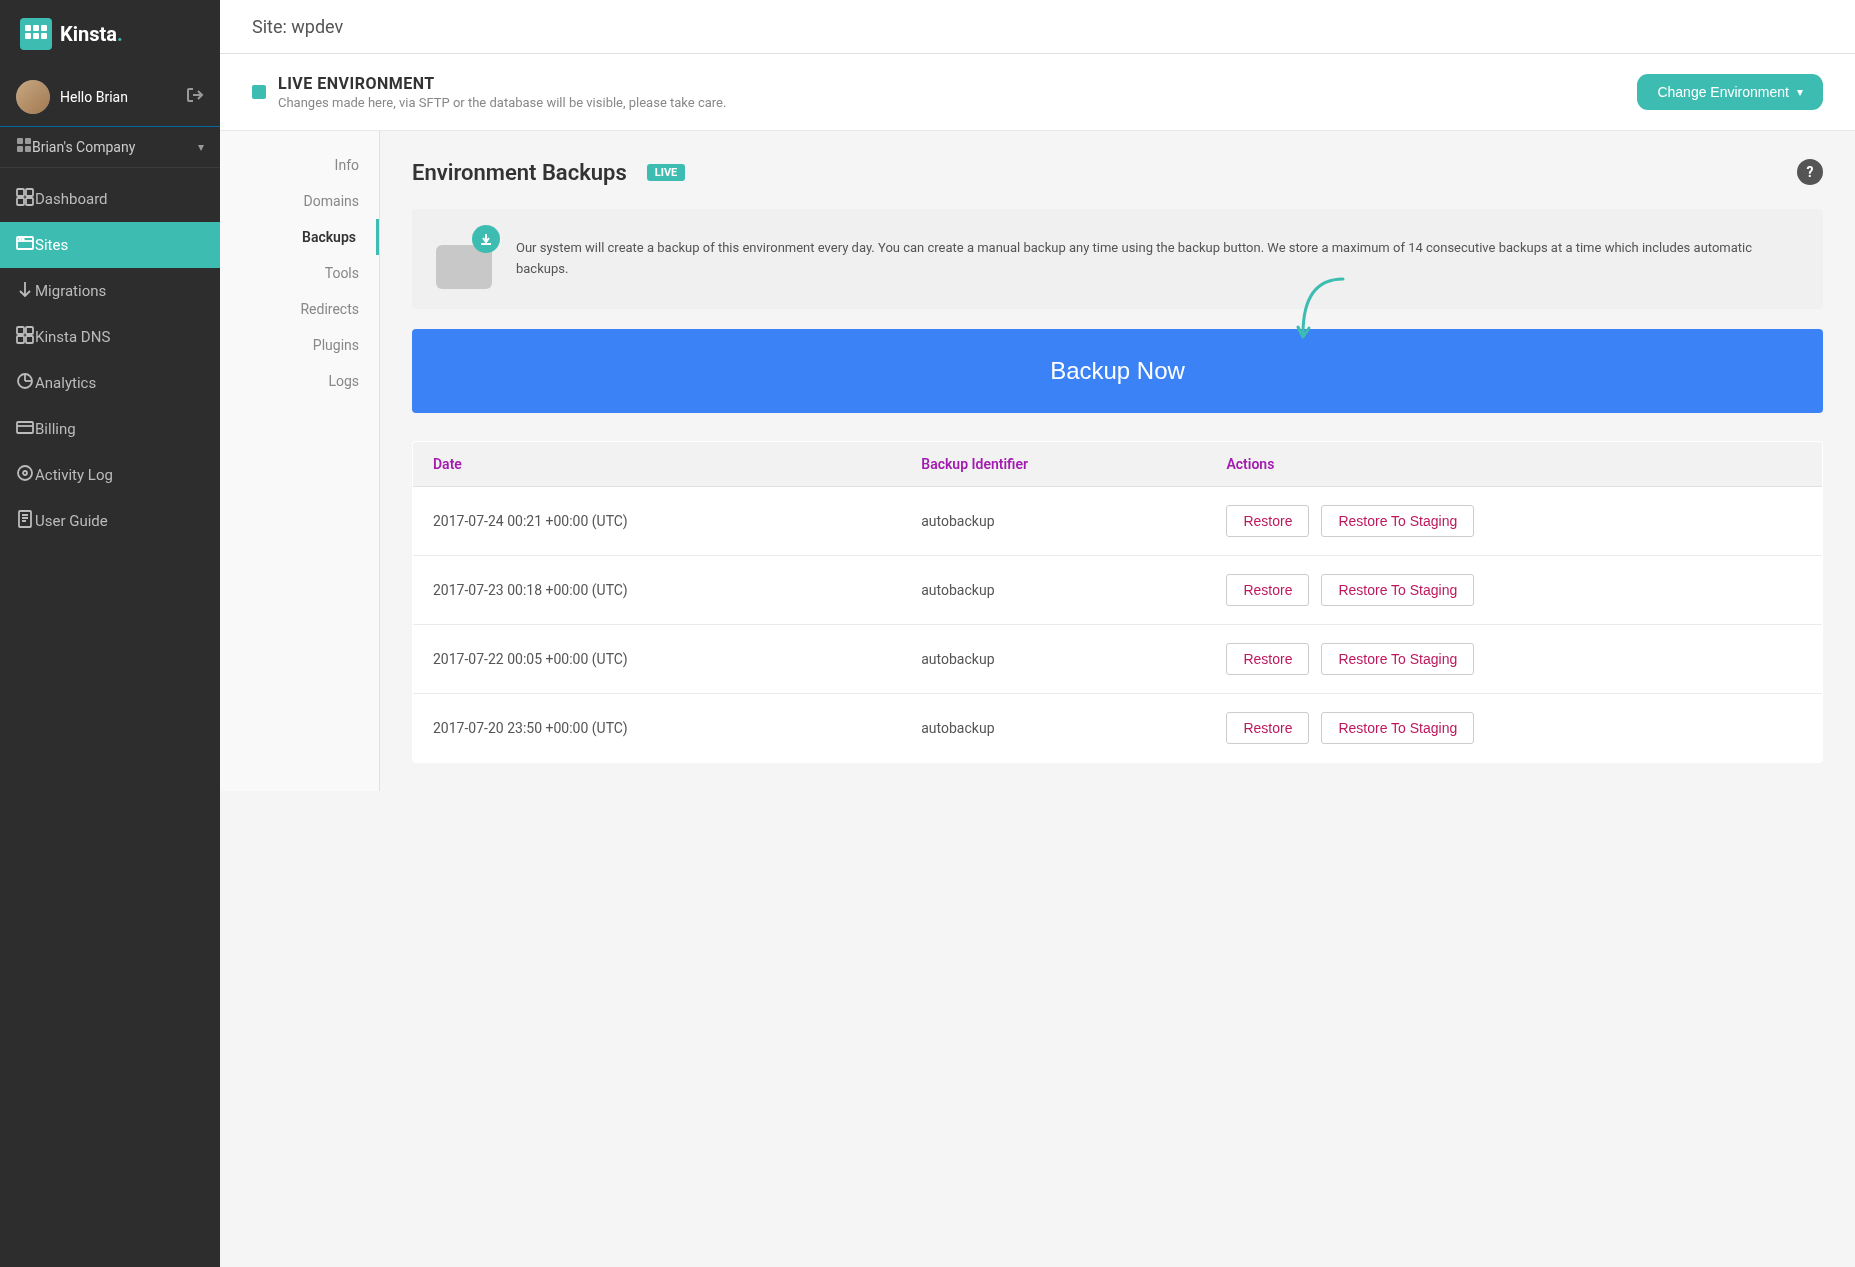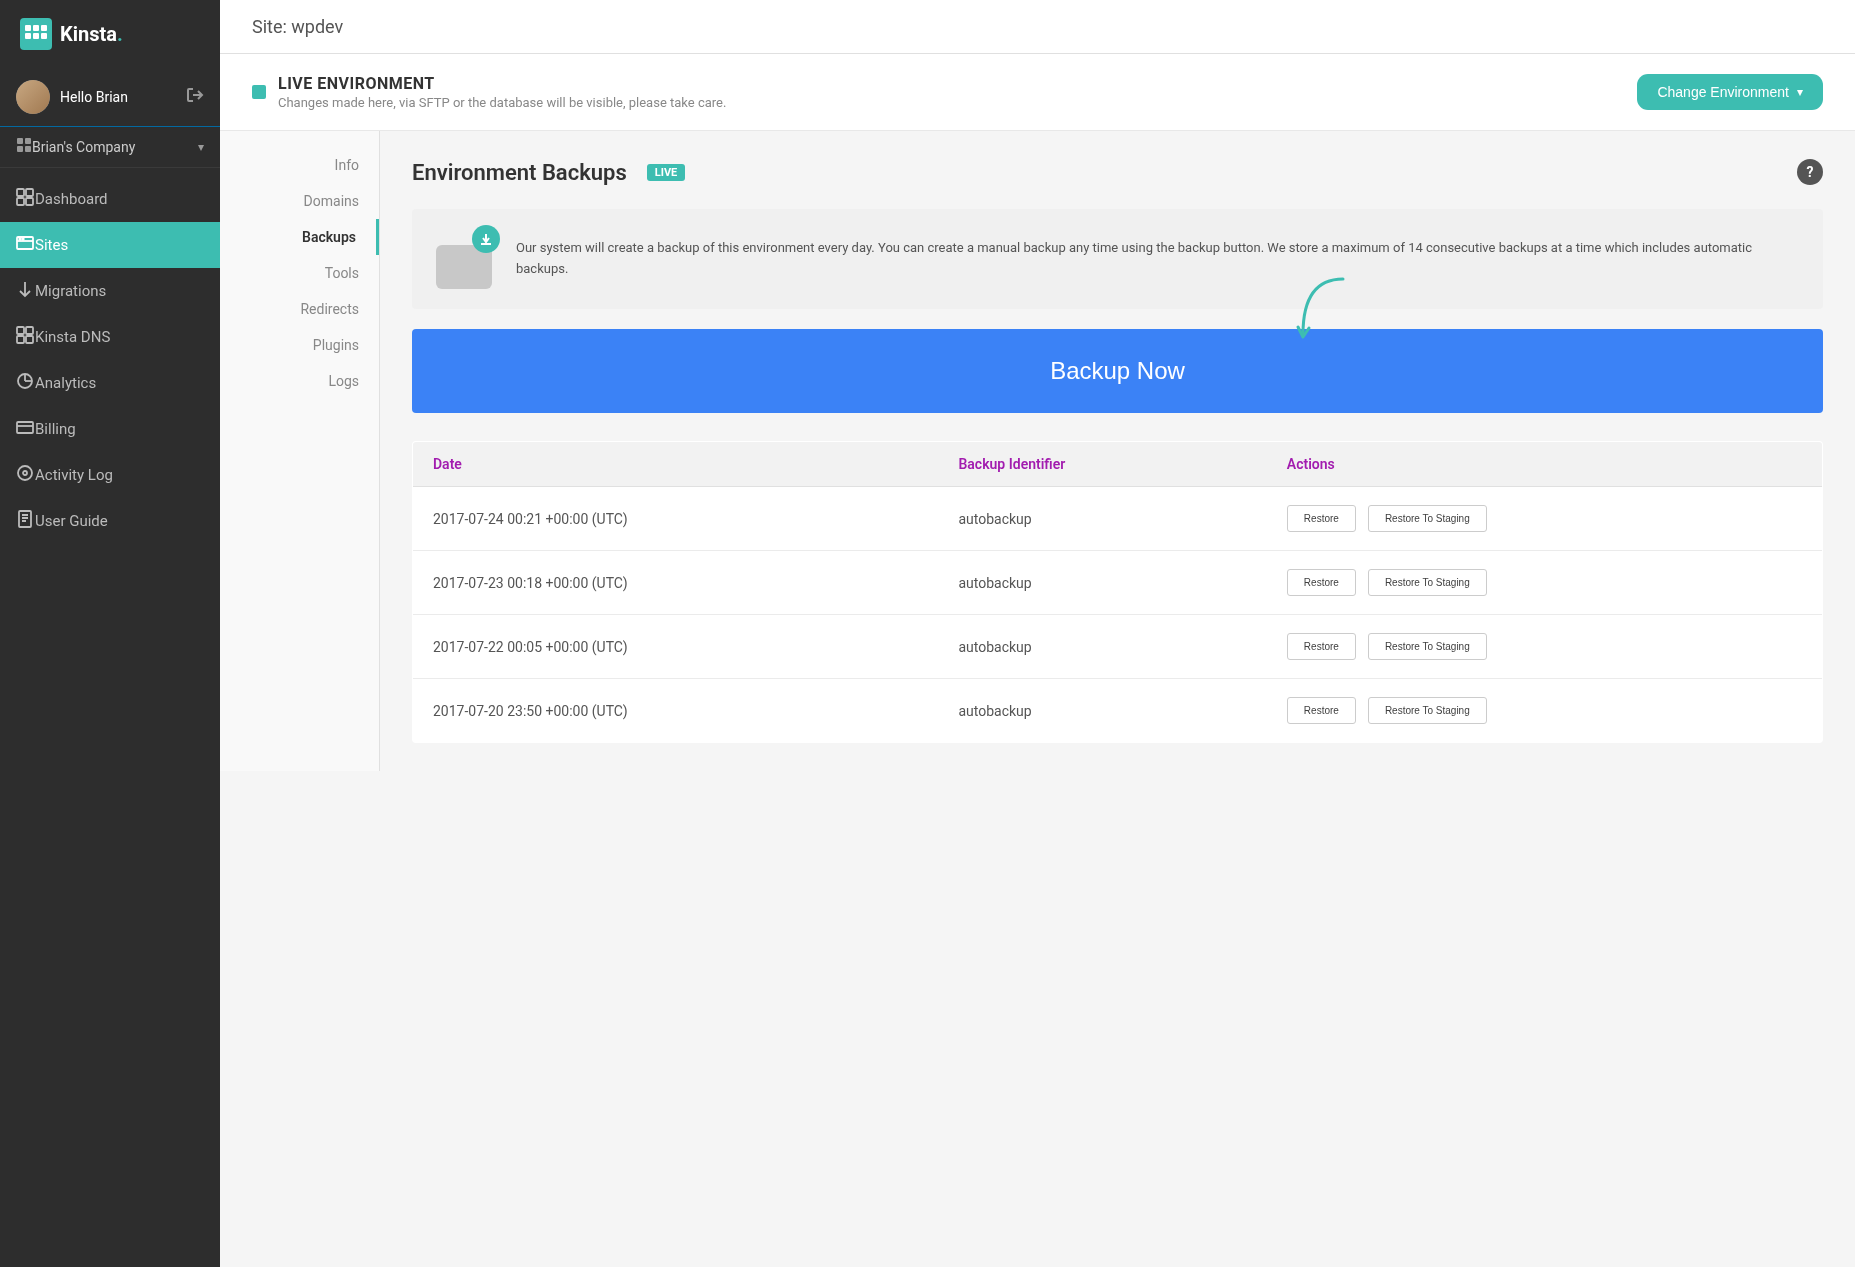--- a/index.html
+++ b/index.html
@@ -192,23 +192,23 @@
       font-size: 14px; font-weight: 600; color: #a21caf;
       border-bottom: 1px solid #e0e0e0;
     }
     .backups-table td {
       padding: 18px 20px;
       font-size: 14px; color: #555;
       border-bottom: 1px solid #ebebeb;
     }
     .backups-table tr:last-child td { border-bottom: none; }
     .action-btn {
-      background: white; color: #404040;
+      background: white; color: #be185d;
       border: 1px solid #ccc;
-      padding: 7px 16px; font-size: 10px;
+      padding: 7px 16px; font-size: 14px;
       cursor: pointer; border-radius: 3px;
       margin-right: 8px;
     }
     .actions-cell { display: flex; align-items: center; gap: 4px; }
   </style>
 </head>
 <body>
 
 <div class="sidebar">
   <div class="sidebar-logo">

